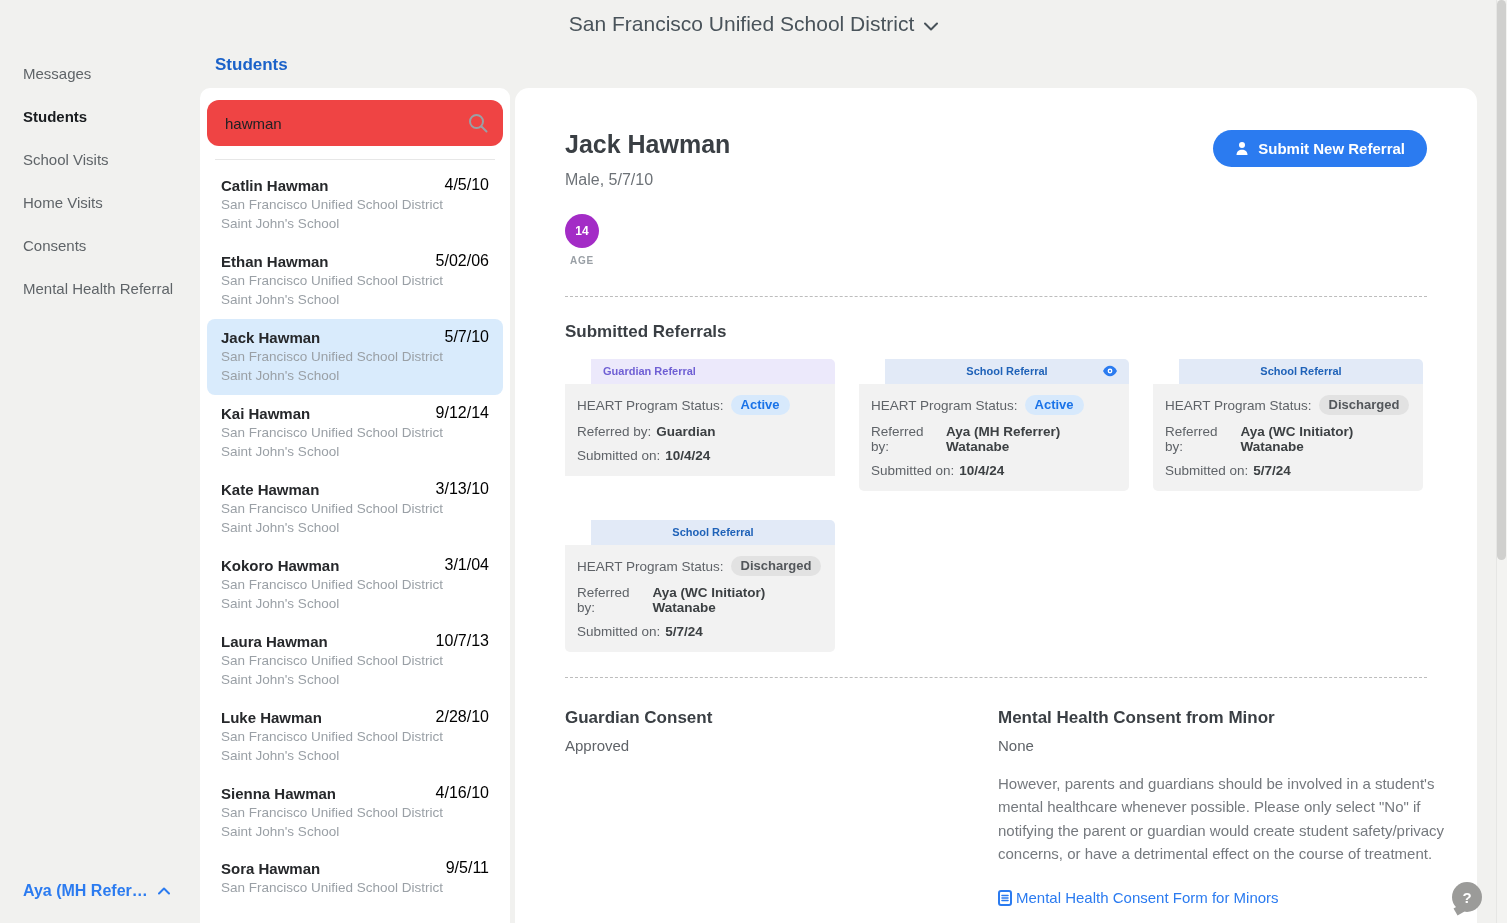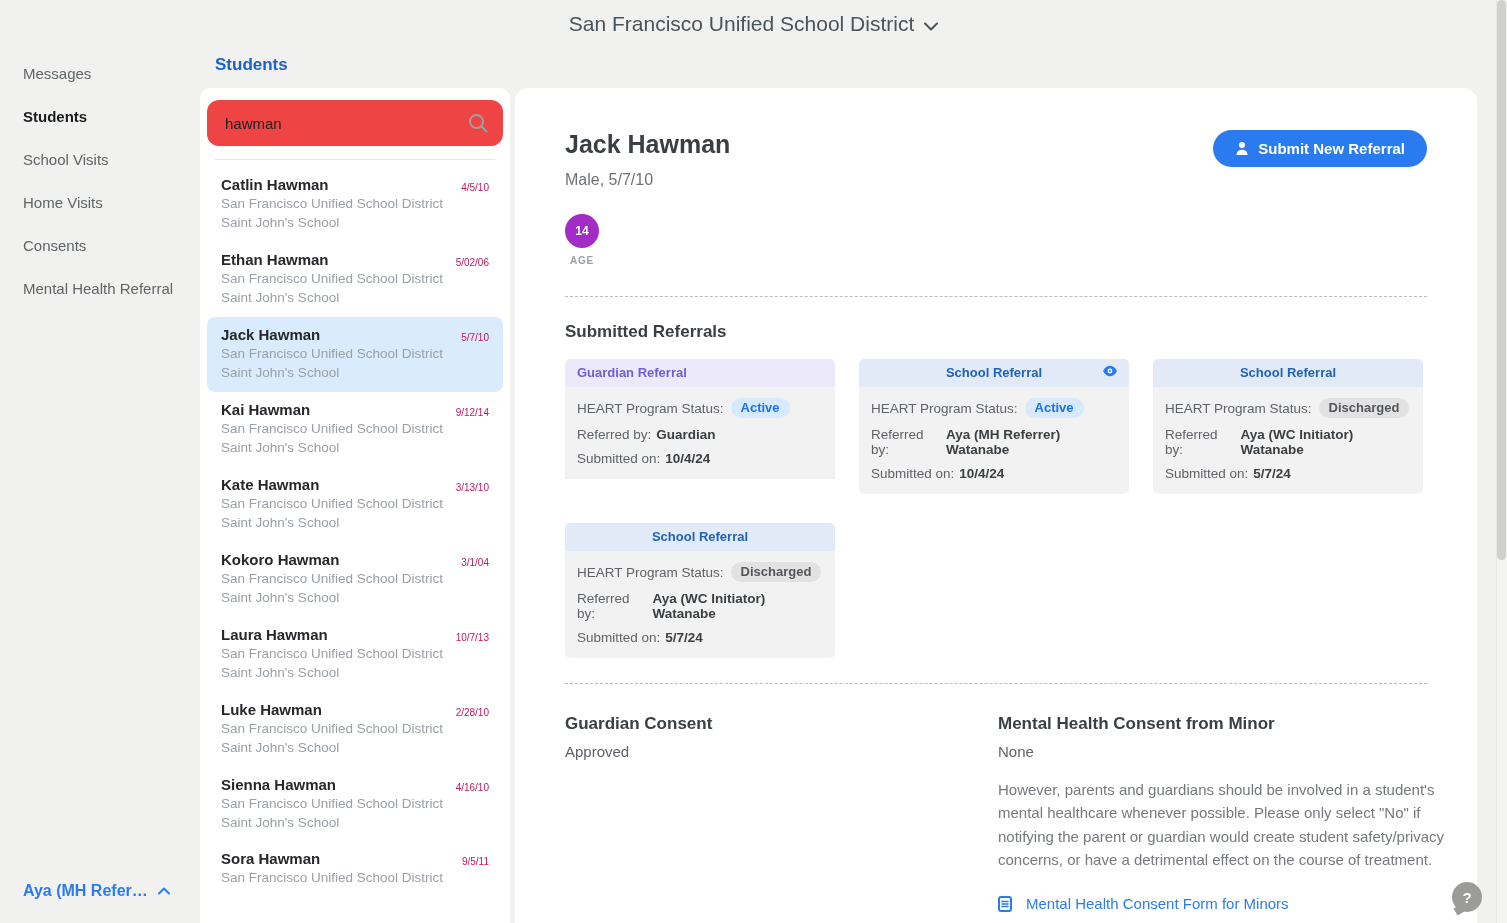--- a/index.html
+++ b/index.html
@@ -62,21 +62,21 @@
   .chip .x { font-size:12px; font-weight:400; }
   .panel-divider { border:none; border-top:1px solid #e7e7e7; margin:13px 8px 0 8px; }
 
   .student-list { list-style:none; padding:7px 0 0 0; }
   .student-item {
     padding:9px 14px 10px 14px; border-radius:8px; cursor:pointer;
   }
   .student-item.selected { background:var(--selected-item-bg); }
   .student-item .row1 { display:flex; justify-content:space-between; align-items:flex-end; }
   .student-item .s-name { font-size:15px; font-weight:700; color:#26282b; }
-  .student-item .s-dob { font-size:10px; color:#be185d; }
+  .student-item .s-dob { font-size:16px; color:#000000; }
   .student-item .s-sub { font-size:13.5px; color:#9aa0a6; margin-top:3px; line-height:1.22; }
 
   
   .main-card {
     position:absolute; left:515px; top:88px; width:962px; height:835px;
     background:#ffffff; border-radius:14px 14px 0 0;
     padding:42px 50px 0 50px;
   }
   .main-head { display:flex; justify-content:space-between; align-items:flex-start; }
   .student-name { font-size:25px; font-weight:700; color:#3a3f44; }
@@ -102,21 +102,21 @@
   .dash-2 { margin-top:25px; }
 
   .section-title { font-size:17px; font-weight:700; color:#3a3f44; }
   .referrals-title { margin-top:25px; }
 
   
   .ref-grid { margin-top:17px; display:flex; flex-wrap:wrap; gap:29px 24px; }
   .ref-card { width:270px; border-radius:5px; overflow:hidden; }
   .ref-head {
     position:relative; padding:6px 12px 7px 12px;
-    font-size:13px; font-weight:700;
+    font-size:11px; font-weight:700;margin-left:26px;
   }
   .ref-card.theme-purple .ref-head { background:var(--guardian-header-bg); color:var(--guardian-header-text); }
   .ref-card.theme-blue   .ref-head { background:var(--school-header-bg);   color:var(--school-header-text);text-align:center; }
   .ref-head .eye { position:absolute; right:11px; top:6px; display:none; cursor:pointer; }
   .ref-card.has-eye .ref-head .eye { display:block; }
   .ref-body { background:#f2f2f2; padding:11px 12px 13px 12px; }
   .ref-row { font-size:13.5px; color:#5f6368; margin-top:9px; display:flex; align-items:center; }
   .ref-row:first-child { margin-top:0; }
   .ref-row b { color:#3c4043; margin-left:5px; }
   .status-badge {
@@ -126,21 +126,21 @@
   .status-badge.active { background:var(--active-badge-bg); color:var(--active-badge-text); }
   .status-badge.discharged { background:var(--discharged-badge-bg); color:var(--discharged-badge-text); }
 
   
   .consent-wrap { display:flex; margin-top:30px; }
   .consent-col-left { width:433px; flex:none; }
   .consent-col-right { width:450px; flex:none; }
   .consent-value { font-size:15px; color:#5f6368; margin-top:9px; }
   .consent-note { font-size:15px; color:#75797e; line-height:1.55; margin-top:18px; max-width:448px; }
   .consent-link {
-    margin-top:24px; display:inline-flex; align-items:center; gap:14px;
+    margin-top:24px; display:inline-flex; align-items:center; gap:4px;
     color:var(--accent-blue); font-size:15px; text-decoration:none; cursor:pointer;
   }
 
   
   .help-bubble {
     position:absolute; right:25px; bottom:11px; width:30px; height:30px;
     background:#9b9b99; border-radius:50%;
     color:#fff; font-size:15px; font-weight:700;
     display:flex; align-items:center; justify-content:center; cursor:pointer;
   }

